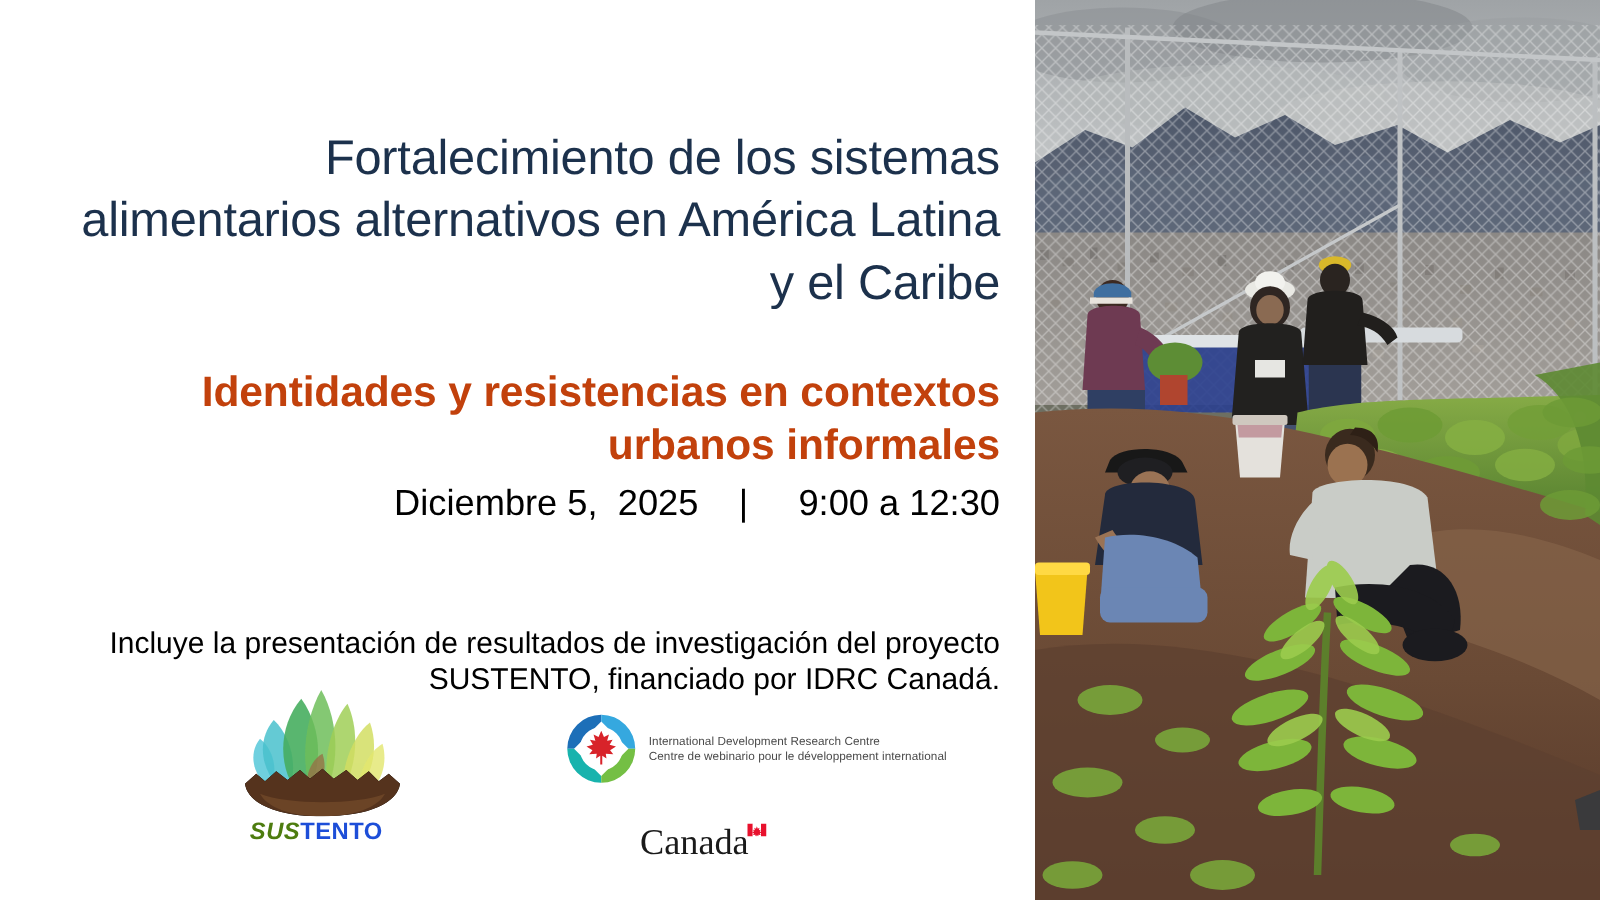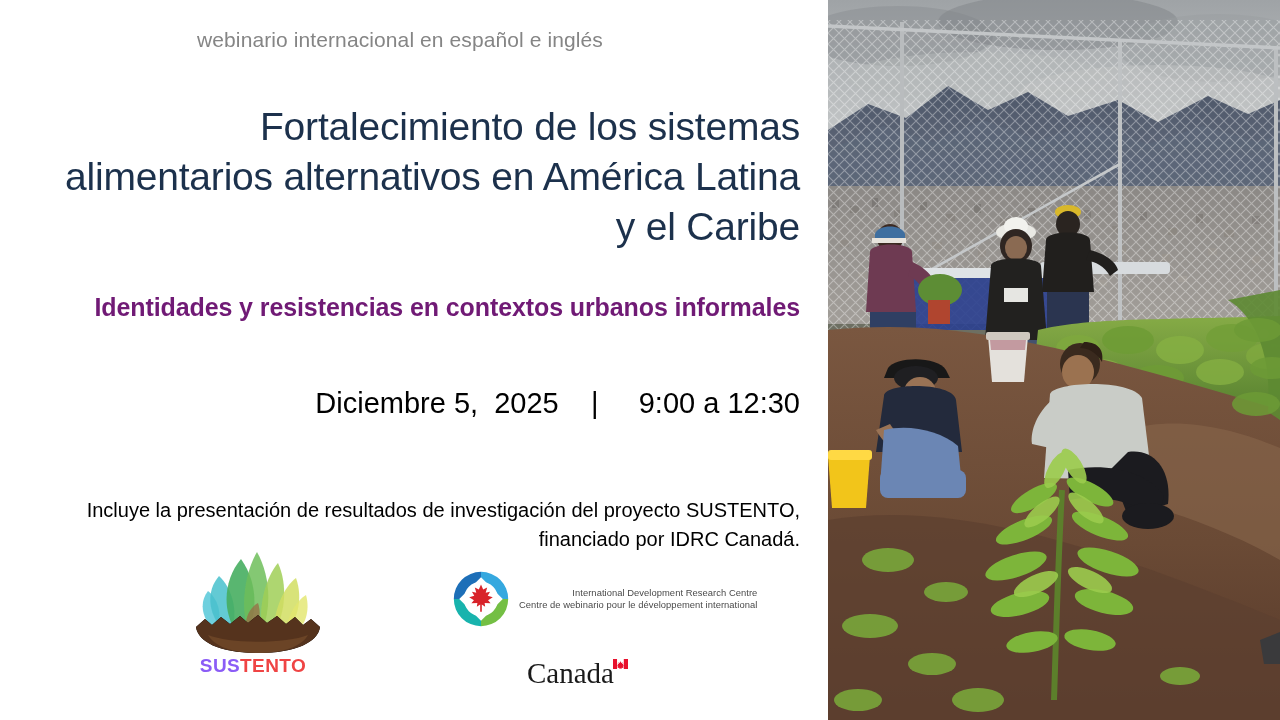--- a/index.html
+++ b/index.html
@@ -54,23 +54,23 @@
     letter-spacing: -0.2px;
     margin-top: 24px;
   }
 
   .subtitle {
     position: absolute;
     top: 265px;
     left: 45px;
     right: 28px;
     text-align: right;
-    font-size: 25px;
+    font-size: 34px;
     line-height: 42px;
-    color: #701a75;
+    color: #c2410c;
     font-weight: bold;
     letter-spacing: -0.1px;
   }
 
   .datetime {
     position: absolute;
     top: 387px;
     left: 45px;
     right: 28px;
     text-align: right;
@@ -79,21 +79,21 @@
     font-weight: 400;
     white-space: pre;
   }
 
   .blurb {
     position: absolute;
     top: 476px;
     left: 32px;
     right: 28px;
     text-align: right;
-    font-size: 20px;
+    font-size: 24px;
     line-height: 29px;
     color: #000000;
     font-weight: 400;
   }
 
   
   .logos {
     position: absolute;
     top: 545px;
     left: 0;
@@ -113,22 +113,22 @@
     width: 150px;
     height: 108px;
     display: block;
   }
   .sustento-word {
     margin-top: 2px;
     font-size: 19px;
     font-weight: bold;
     letter-spacing: 0.4px;
   }
-  .sus { color: #8b5cf6; }
-  .tento { color: #ef4444; }
+  .sus { color: #4d7c0f; font-style: italic; }
+  .tento { color: #1d4ed8; }
 
   
   .idrc {
     position: absolute;
     left: 452px;
     top: 25px;
     display: flex;
     align-items: center;
   }
   .idrc-mark {
@@ -145,27 +145,26 @@
     font-weight: bold;
     color: #1a6fad;
     letter-spacing: 0.3px;
     line-height: 33px;
   }
   .idrc-tag {
     font-size: 9.4px;
     color: #4a4a4a;
     line-height: 12.5px;
     letter-spacing: 0.05px;
-    text-align: right;
   }
 
   
   .canada {
     position: absolute;
-    left: 527px;
+    left: 512px;
     top: 112px;
     height: 40px;
   }
   .canada-svg {
     display: block;
     height: 34px;
     width: 108px;
   }
 
   
@@ -180,21 +179,20 @@
   }
   .photo svg { display: block; }
 </style>
 </head>
 <body>
 
 <div class="poster">
 
   <div class="text-panel">
 
-    <div class="eyebrow">webinario internacional en español e inglés</div>
 
     <h1 class="title">Fortalecimiento de los sistemas alimentarios alternativos en América Latina y el Caribe</h1>
 
     <h2 class="subtitle">Identidades y resistencias en contextos urbanos informales</h2>
 
     <div class="datetime">Diciembre 5,  2025    |     9:00 a 12:30</div>
 
     <p class="blurb">Incluye la presentación de resultados de investigación del proyecto SUSTENTO, financiado por IDRC Canadá.</p>
 
     <div class="logos">

